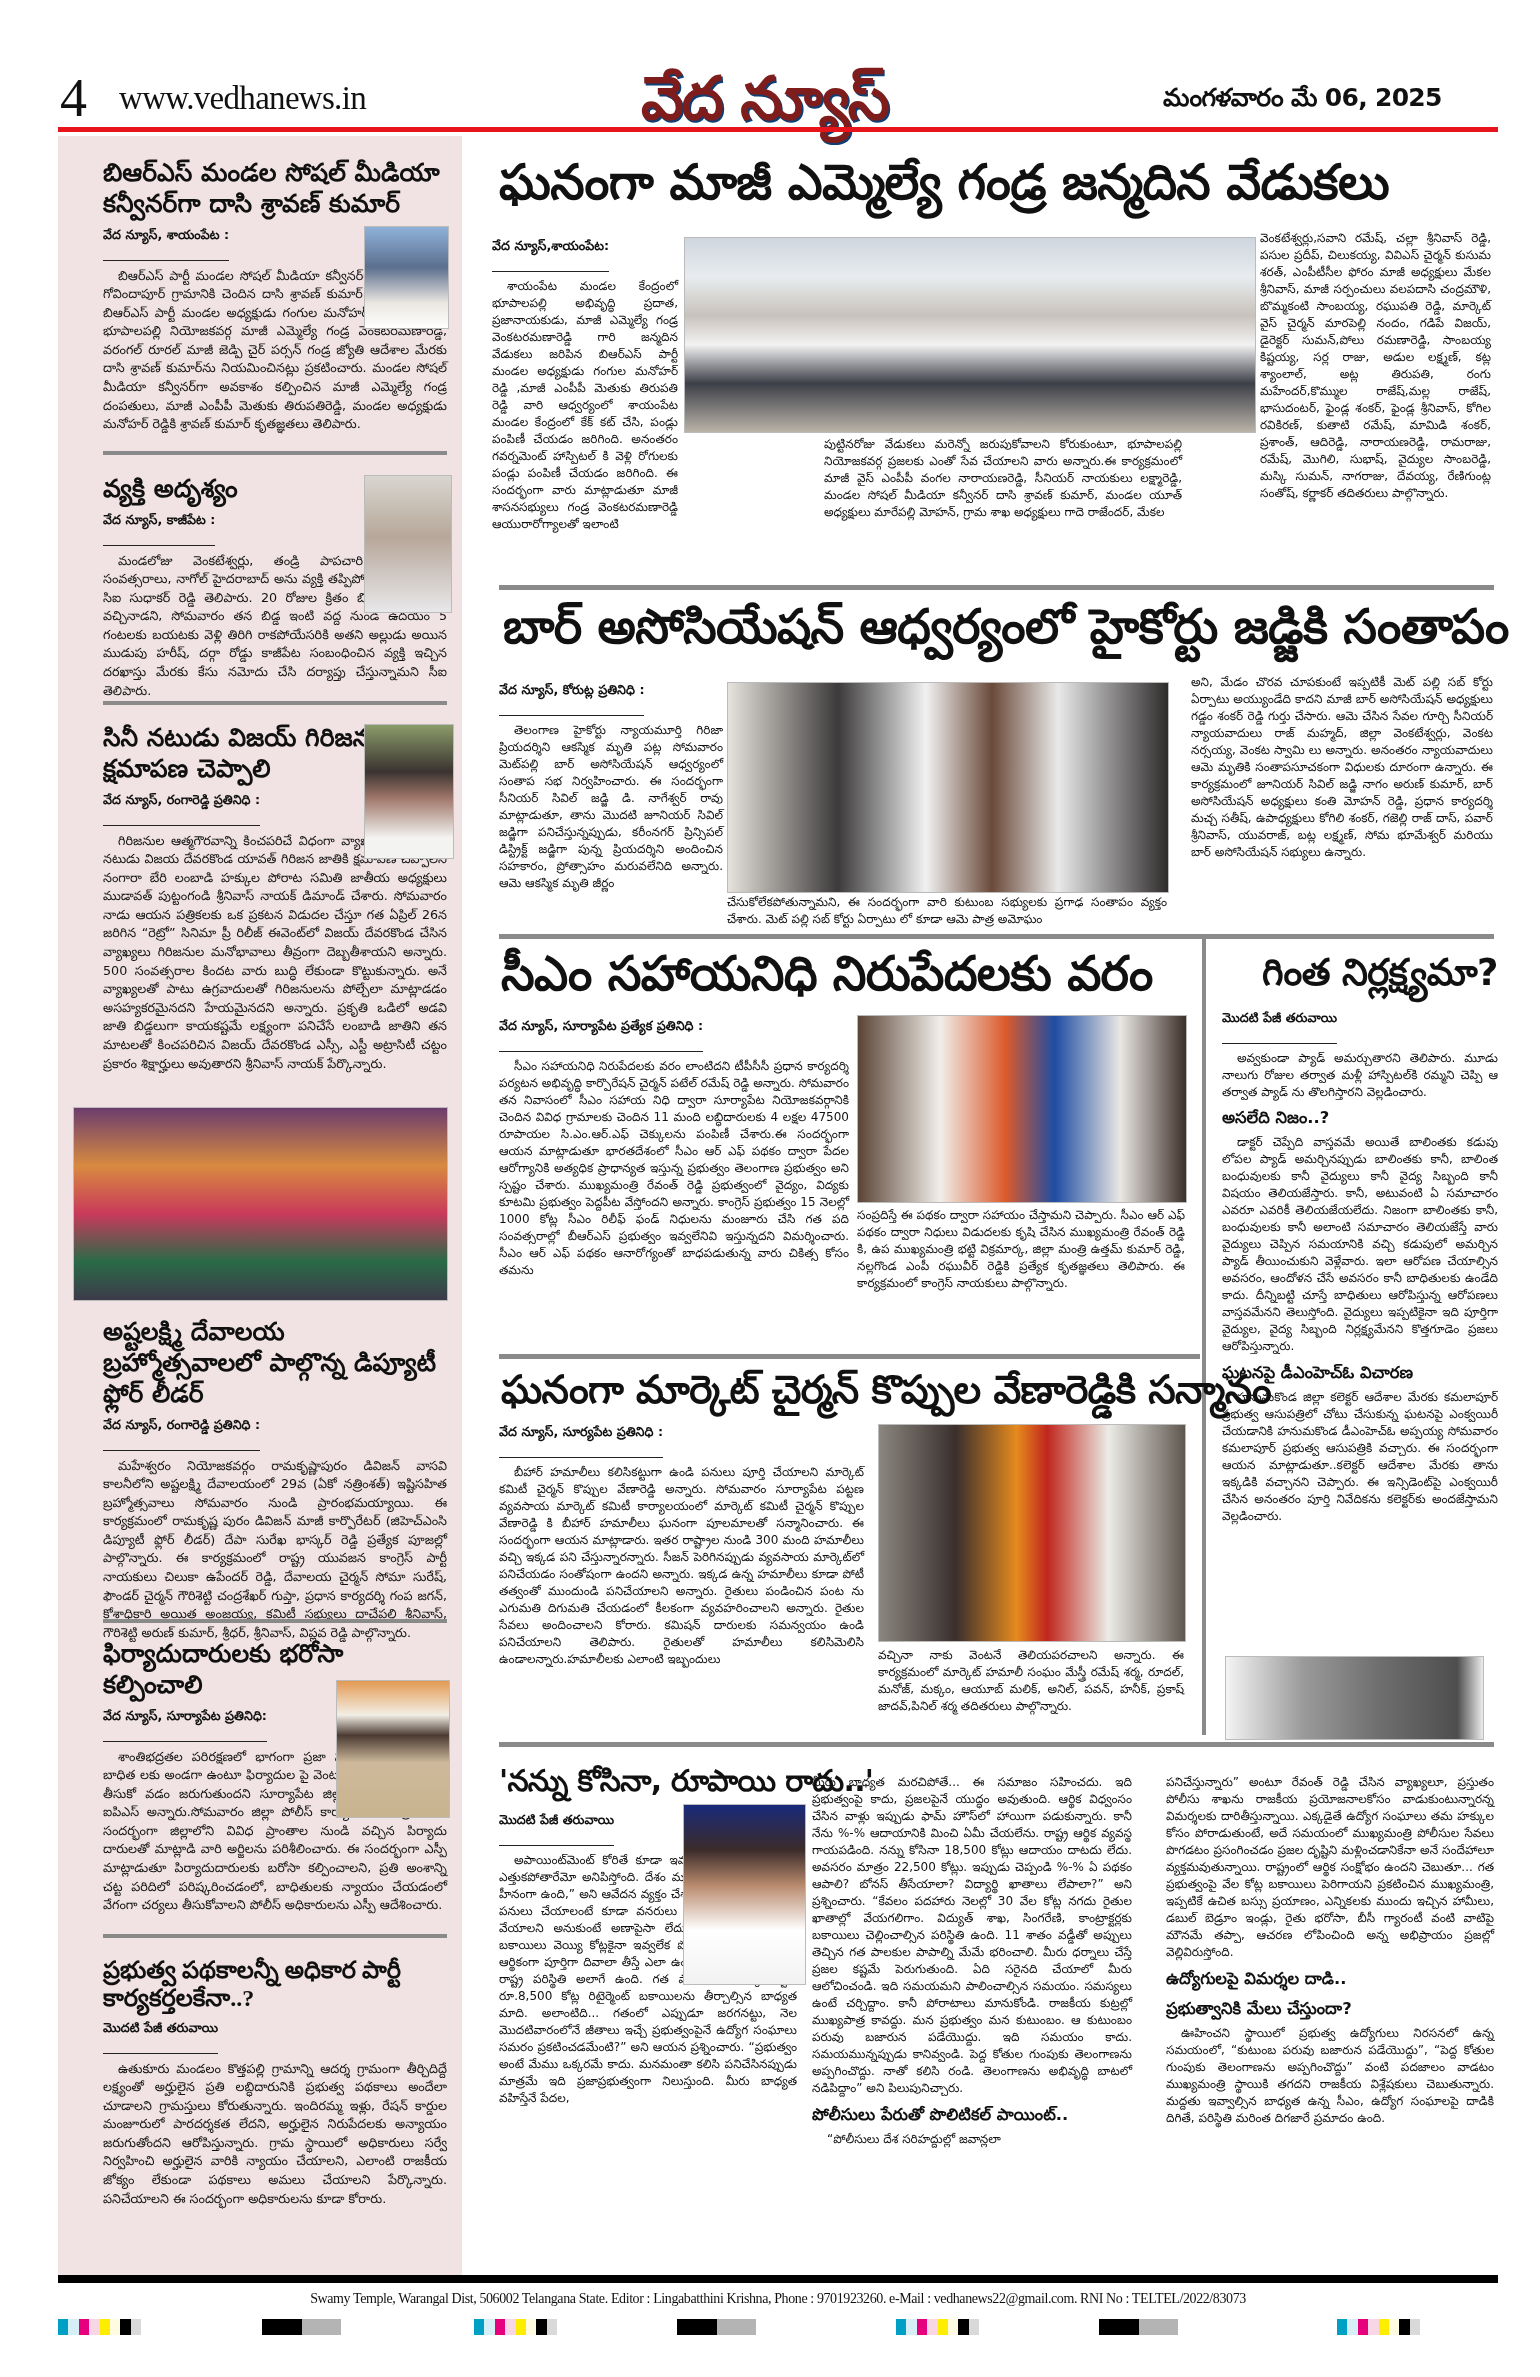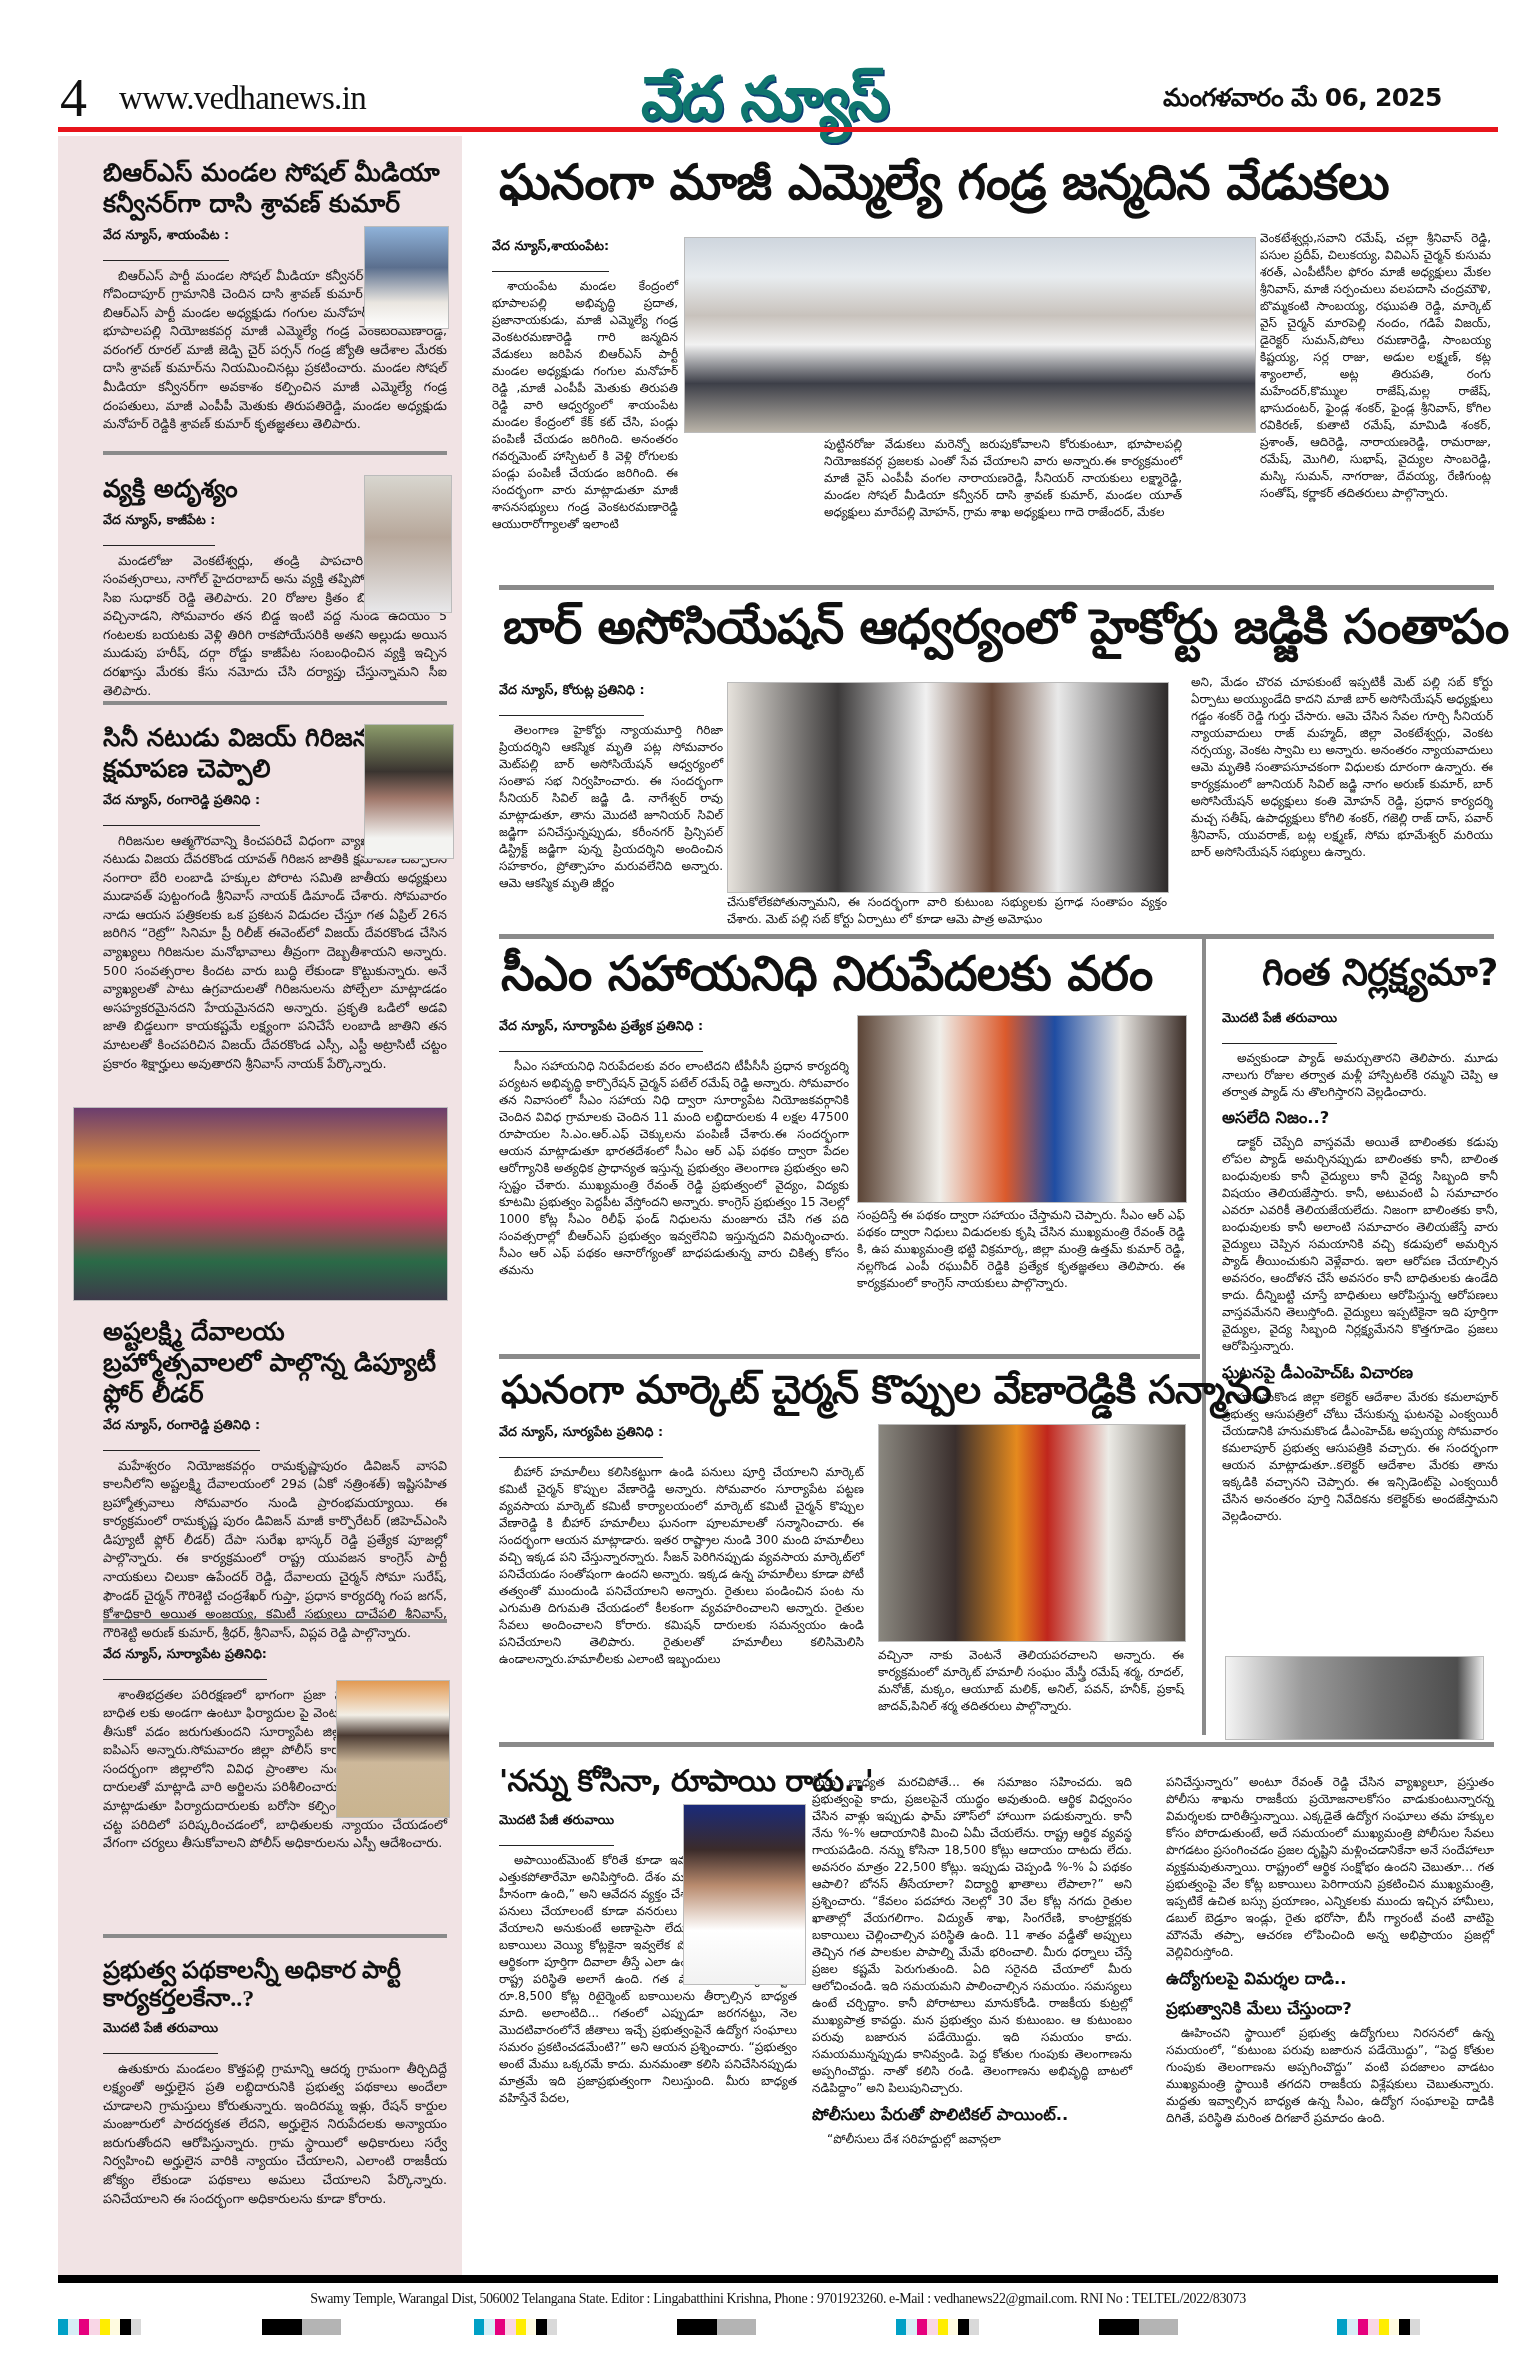--- a/index.html
+++ b/index.html
@@ -1,20 +1,20 @@
 <!DOCTYPE html>
 <html style="font-size:12px"><head>
 <meta charset="utf-8">
 <style>
   html,body{margin:0;padding:0;background:#fff;}
   body{width:1541px;height:2377px;position:relative;overflow:hidden;font-family:"DejaVu Sans",sans-serif;color:#111;}
   .abs{position:absolute;}
   .masthead .page-no{left:60px;top:71px;font-family:"Liberation Serif",serif;font-size:54px;line-height:54px;}
   .masthead .site{left:119px;top:80px;font-family:"Liberation Serif",serif;font-size:33px;letter-spacing:-0.7px;}
-  .masthead .logo{left:641px;top:63px;font-size:60px;font-weight:bold;color:#0f766e;letter-spacing:-2.2px;text-shadow:1.5px 1.5px 0 #0d3f74;}
+  .masthead .logo{left:641px;top:63px;font-size:60px;font-weight:bold;color:#7f1d1d;letter-spacing:-2.2px;text-shadow:1.5px 1.5px 0 #0d3f74;}
   .masthead .date{left:1163px;top:83px;font-size:25px;font-weight:bold;letter-spacing:-0.7px;}
   .redrule{left:58px;top:127px;width:1440px;height:5.2px;background:#e8141b;}
   .sidebar{left:58px;top:136px;width:404px;height:2146px;background:#f1e3e4;}
   .blk{position:absolute;left:103px;width:344px;margin-top:12px;}
   .hd{font-weight:bold;font-size:25px;line-height:31px;margin:0;}
   .by{font-weight:bold;font-size:12.7px;padding-bottom:15px;border-bottom:1.5px solid #222;display:inline-block;margin:7.5px 0 6px;}
   .body{font-size:12.7px;line-height:18.6px;text-align:justify;text-indent:15px;margin:0;}
   .sep{position:absolute;left:103px;width:344px;height:3.7px;background:#8a8a8a;}
   .photo{position:absolute;border:0.7px solid #bbb;}
   .bighd{position:absolute;font-weight:bold;font-size:43px;line-height:52px;letter-spacing:-0.7px;white-space:nowrap;}
@@ -69,20 +69,21 @@
 <div class="photo" style="left:73px;top:1107px;width:373px;height:192px;background:linear-gradient(180deg,#6b3d6e 0%,#d88a40 30%,#c93a5b 55%,#2a6a47 80%,#3d3a4a 100%);"></div>
 
 <div class="blk" style="top:1304px;">
   <h2 class="hd">అష్టలక్ష్మి దేవాలయ బ్రహ్మోత్సవాలలో పాల్గొన్న డిప్యూటీ ఫ్లోర్ లీడర్</h2>
   <div class="by">వేద న్యూస్, రంగారెడ్డి ప్రతినిధి :</div>
   <p class="body">మహేశ్వరం నియోజకవర్గం రామకృష్ణాపురం డివిజన్ వాసవి కాలనీలోని అష్టలక్ష్మి దేవాలయంలో 29వ (ఏకో నత్రింశత్) ఇష్టిసహిత బ్రహ్మోత్సవాలు సోమవారం నుండి ప్రారంభమయ్యాయి. ఈ కార్యక్రమంలో రామకృష్ణ పురం డివిజన్ మాజీ కార్పొరేటర్ (జిహెచ్ఎంసి డిప్యూటీ ఫ్లోర్ లీడర్) దేపా సురేఖ భాస్కర్ రెడ్డి ప్రత్యేక పూజల్లో పాల్గొన్నారు. ఈ కార్యక్రమంలో రాష్ట్ర యువజన కాంగ్రెస్ పార్టీ నాయకులు చిలుకా ఉపేందర్ రెడ్డి, దేవాలయ చైర్మన్ సోమా సురేష్, ఫౌండర్ చైర్మన్ గౌరిశెట్టి చంద్రశేఖర్ గుప్తా, ప్రధాన కార్యదర్శి గంప జగన్, కోశాధికారి అయిత అంజయ్య, కమిటీ సభ్యులు దాచేపల్లి శ్రీనివాస్, గౌరిశెట్టి అరుణ్ కుమార్, శ్రీధర్, శ్రీనివాస్, విప్లవ రెడ్డి పాల్గొన్నారు.</p>
 </div>
 <div class="sep" style="top:1619px;"></div>
 
 <div class="blk" style="top:1626px;">
+  <h2 class="hd">ఫిర్యాదుదారులకు భరోసా కల్పించాలి</h2>
   <div class="photo" style="left:233px;top:42px;width:112px;height:136px;background:linear-gradient(180deg,#e39a52 0%,#f3efe6 25%,#4a3a32 40%,#cdb89a 60%,#c9b48f 100%);"></div>
   <div class="by">వేద న్యూస్, సూర్యాపేట ప్రతినిధి:</div>
   <p class="body">శాంతిభద్రతల పరిరక్షణలో భాగంగా ప్రజా సమస్యల పరిష్కరిస్తూ బాధిత లకు అండగా ఉంటూ ఫిర్యాదుల పై వెంటనే చట్టపరంగా చర్యలు తీసుకో వడం జరుగుతుందని సూర్యాపేట జిల్లా ఎస్పీ కె నరసింహ ఐపిఎస్ అన్నారు.సోమవారం జిల్లా పోలీస్ కార్యాలయంలో ప్రజావాణి సందర్భంగా జిల్లాలోని వివిధ ప్రాంతాల నుండి వచ్చిన పిర్యాదు దారులతో మాట్లాడి వారి అర్జిలను పరిశీలించారు. ఈ సందర్భంగా ఎస్పీ మాట్లాడుతూ పిర్యాదుదారులకు బరోసా కల్పించాలని, ప్రతి అంశాన్ని చట్ట పరిదిలో పరిష్కరించడంలో, బాధితులకు న్యాయం చేయడంలో వేగంగా చర్యలు తీసుకోవాలని పోలీస్ అధికారులను ఎస్పీ ఆదేశించారు.</p>
 </div>
 <div class="sep" style="top:1934px;"></div>
 
 <div class="blk" style="top:1944px;">
   <h2 class="hd" style="font-size:24px;line-height:28px;font-family:Liberation Serif, serif;">ప్రభుత్వ పథకాలన్నీ అధికార పార్టీ కార్యకర్తలకేనా..?</h2>
   <div class="by">మొదటి పేజీ తరువాయి</div>
   <p class="body">ఉతుకూరు మండలం కొత్తపల్లి గ్రామాన్ని ఆదర్శ గ్రామంగా తీర్చిదిద్దే లక్ష్యంతో అర్హులైన ప్రతి లబ్ధిదారునికి ప్రభుత్వ పథకాలు అందేలా చూడాలని గ్రామస్తులు కోరుతున్నారు. ఇందిరమ్మ ఇళ్లు, రేషన్ కార్డుల మంజూరులో పారదర్శకత లేదని, అర్హులైన నిరుపేదలకు అన్యాయం జరుగుతోందని ఆరోపిస్తున్నారు. గ్రామ స్థాయిలో అధికారులు సర్వే నిర్వహించి అర్హులైన వారికి న్యాయం చేయాలని, ఎలాంటి రాజకీయ జోక్యం లేకుండా పథకాలు అమలు చేయాలని పేర్కొన్నారు. పనిచేయాలని ఈ సందర్భంగా అధికారులను కూడా కోరారు.</p>

